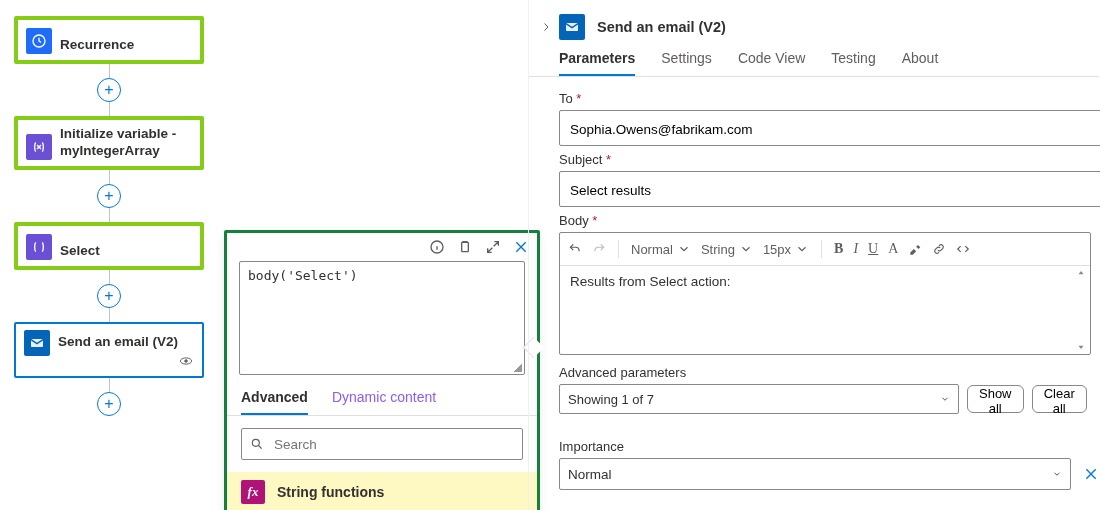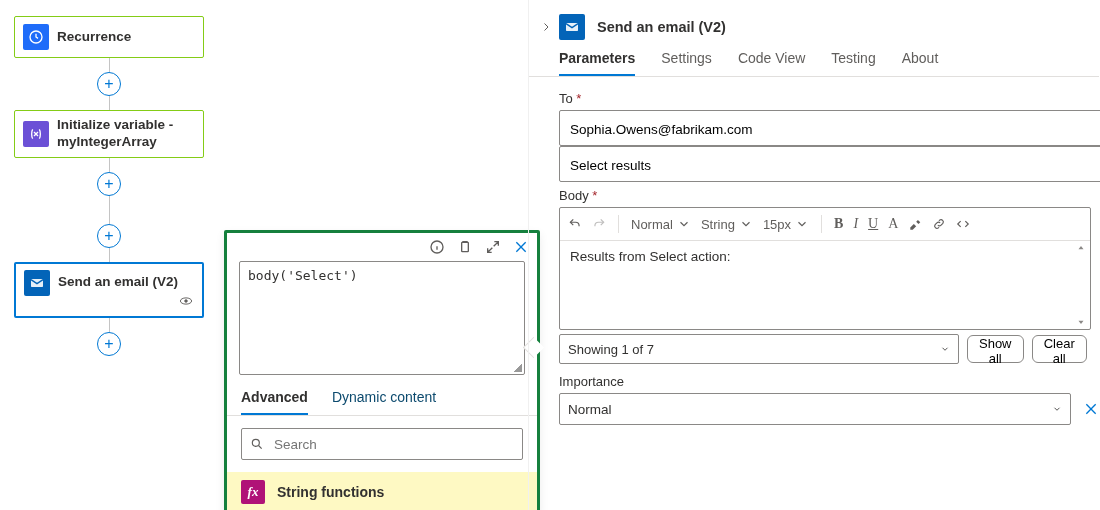--- a/index.html
+++ b/index.html
@@ -1,37 +1,37 @@
 <!DOCTYPE html>
 <html><head>
 <meta charset="utf-8">
 <style>
 html,body{margin:0;padding:0;font-family:"Segoe UI",Arial,sans-serif;font-size:14px;color:#323130;background:#fff;width:1100px;height:510px;overflow:hidden}
 .canvas{position:relative;width:1100px;height:510px}
 .flow-col{position:absolute;left:14px;top:16px;width:190px}
-.node{display:flex;align-items:center;border:1px solid #84cc16;border-radius:2px;background:#fff;padding:6px 8px;min-height:28px}
+.node{display:flex;align-items:flex-end;border:4px solid #84cc16;border-radius:2px;background:#fff;padding:6px 8px;min-height:28px}
 .node.selected{border-color:#0078d4;border-width:2px}
 .ni{width:26px;height:26px;border-radius:2px;display:flex;align-items:center;justify-content:center;color:#fff;flex-shrink:0;margin-right:8px}
 .ni svg{width:16px;height:16px}
 .node-label{font-weight:600;font-size:13.5px;line-height:1.25}
 .vline{width:1px;height:14px;background:#c4c4c4;margin:0 auto}
 .add{width:22px;height:22px;border:1px solid #0078d4;border-radius:50%;color:#0078d4;font-size:16px;line-height:18px;display:flex;align-items:center;justify-content:center;margin:0 auto;background:#fff;cursor:pointer}
 .node .slot{height:14px;display:flex;justify-content:flex-end}
 .node .slot svg{width:16px;height:10px;color:#605e5c}
 .send-node{flex-direction:column;align-items:stretch}
 .send-node .row{display:flex;align-items:center}
 
 .expr-panel{position:absolute;left:224px;top:230px;width:310px;background:#fff;border:3px solid #15803d;border-radius:2px;box-shadow:0 4px 10px rgba(0,0,0,.08)}
 .expr-tools{display:flex;justify-content:flex-end;padding:6px 8px 2px 8px;gap:12px;color:#605e5c}
 .expr-tools span{cursor:pointer;display:inline-flex}
 .expr-tools svg{width:16px;height:16px}
 .expr-text{margin:4px 12px 0 12px;border:1px solid #8a8886;border-radius:2px;height:100px;padding:6px 8px;font-family:Consolas,monospace;font-size:13px;position:relative;resize:none;overflow:auto}
 .expr-text::after{content:"";position:absolute;right:2px;bottom:2px;width:8px;height:8px;background:linear-gradient(135deg,transparent 50%,#999 50%)}
 .expr-tabs{display:flex;padding:14px 14px 0 14px;gap:24px;font-size:14px}
-.expr-tab{padding-bottom:8px;color:#0c4a6e;cursor:pointer}
+.expr-tab{padding-bottom:8px;color:#8b5cf6;cursor:pointer}
 .expr-tab.active{color:#323130;font-weight:600;border-bottom:2px solid #0078d4}
 .expr-hr{height:1px;background:#e1dfdd;margin:0}
 .expr-search{margin:12px 14px;border:1px solid #8a8886;border-radius:2px;display:flex;align-items:center;height:30px;padding:0 8px;color:#605e5c}
 .expr-search svg{width:14px;height:14px;margin-right:8px}
 .expr-search input{border:none;outline:none;flex:1;font-size:13.5px;color:#ef4444}
 .cat{background:#fef9c3;height:40px;display:flex;align-items:center;padding:0 14px;font-weight:600}
 .cat .fx{width:24px;height:24px;background:#b01277;color:#fff;border-radius:2px;display:flex;align-items:center;justify-content:center;font-style:italic;font-family:Georgia,serif;font-size:13px;margin-right:12px}
 
 .right{position:absolute;left:528px;top:0;width:570px;height:510px;border-left:1px solid #f0f0f0;padding-top:14px}
 .rh{display:flex;align-items:center;padding:0 0 10px 4px}
@@ -94,20 +94,28 @@
       <svg viewBox="0 0 24 24" fill="none" stroke="#fff" stroke-width="2">
             <path d="M7 5c-2 3-2 11 0 14M17 5c2 3 2 11 0 14M9 9l6 6M15 9l-6 6"></path>
           </svg>
     </div>
     <div class="node-label">Initialize variable - myIntegerArray</div>
   </div>
   <div class="vline"></div>
   <div class="add">+</div>
   <div class="vline"></div>
 
+  <div class="node">
+    <div class="ni" style="background:#6b50d6">
+      <svg viewBox="0 0 24 24" fill="none" stroke="#fff" stroke-width="2">
+            <path d="M7 5c-2 3-2 11 0 14M17 5c2 3 2 11 0 14"></path>
+          </svg>
+    </div>
+    <div class="node-label">Select</div>
+  </div>
   <div class="vline"></div>
   <div class="add">+</div>
   <div class="vline"></div>
 
   <div class="node send-node selected">
     <div class="row">
       <div class="ni" style="background:#0364b8">
         <svg viewBox="0 0 24 24" fill="#fff">
               <rect x="3" y="6" width="18" height="12" rx="1" fill="#fff" opacity=".9"></rect>
               <path d="M3 7l9 6 9-6" fill="none" stroke="#0364b8" stroke-width="2"></path>
@@ -192,20 +200,21 @@
     <div class="rtab">Code View</div>
     <div class="rtab">Testing</div>
     <div class="rtab">About</div>
   </div>
   <div class="r-hr"></div>
 
   <div class="form">
     <div class="flabel req">To</div>
     <div class="tin"><input value="Sophia.Owens@fabrikam.com" style=""></div>
 
+    <div class="flabel req">Subject</div>
     <div class="tin"><input value="Select results" style=""></div>
 
     <div class="flabel req">Body</div>
     <div class="editor">
       <div class="tbar">
         <span class="ico">
               <svg viewBox="0 0 24 24" fill="none" stroke="currentColor" stroke-width="2">
                 <path d="M9 14l-5-5 5-5"></path>
                 <path d="M4 9h9a6 6 0 016 6v1"></path>
               </svg>
@@ -264,32 +273,33 @@
           <svg viewBox="0 0 24 24" fill="currentColor">
                 <path d="M12 7l6 8H6z"></path>
               </svg>
           <svg viewBox="0 0 24 24" fill="currentColor">
                 <path d="M12 17l-6-8h12z"></path>
               </svg>
         </div>
       </div>
     </div>
 
+    <div class="flabel" style="margin-top:10px">Advanced parameters</div>
     <div class="adv-row">
       <div class="adv-sel">
         <span>Showing 1 of 7</span>
         <svg class="caret" viewBox="0 0 24 24" fill="none" stroke="currentColor" stroke-width="2">
               <path d="M6 9l6 6 6-6"></path>
             </svg>
       </div>
       <button class="btn">Show all</button>
       <button class="btn">Clear all</button>
     </div>
 
-    <div class="flabel" style="margin-top:10px">Importance</div>
+    <div class="flabel" style="margin-top:25px">Importance</div>
     <div class="imp-row">
       <div class="imp-sel">
         <span>Normal</span>
         <svg class="caret" viewBox="0 0 24 24" fill="none" stroke="currentColor" stroke-width="2">
               <path d="M6 9l6 6 6-6"></path>
             </svg>
       </div>
       <span class="xbtn">
             <svg viewBox="0 0 24 24" fill="none" stroke="currentColor" stroke-width="2">
               <path d="M5 5l14 14M19 5L5 19"></path>

